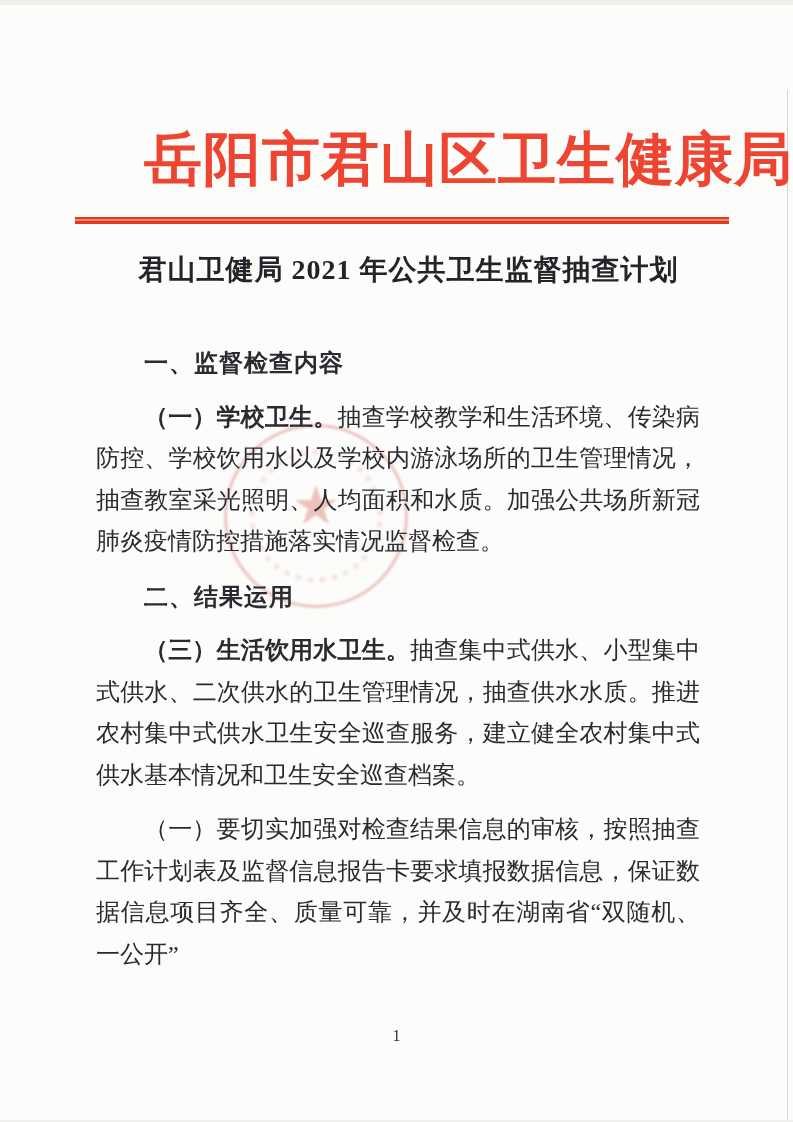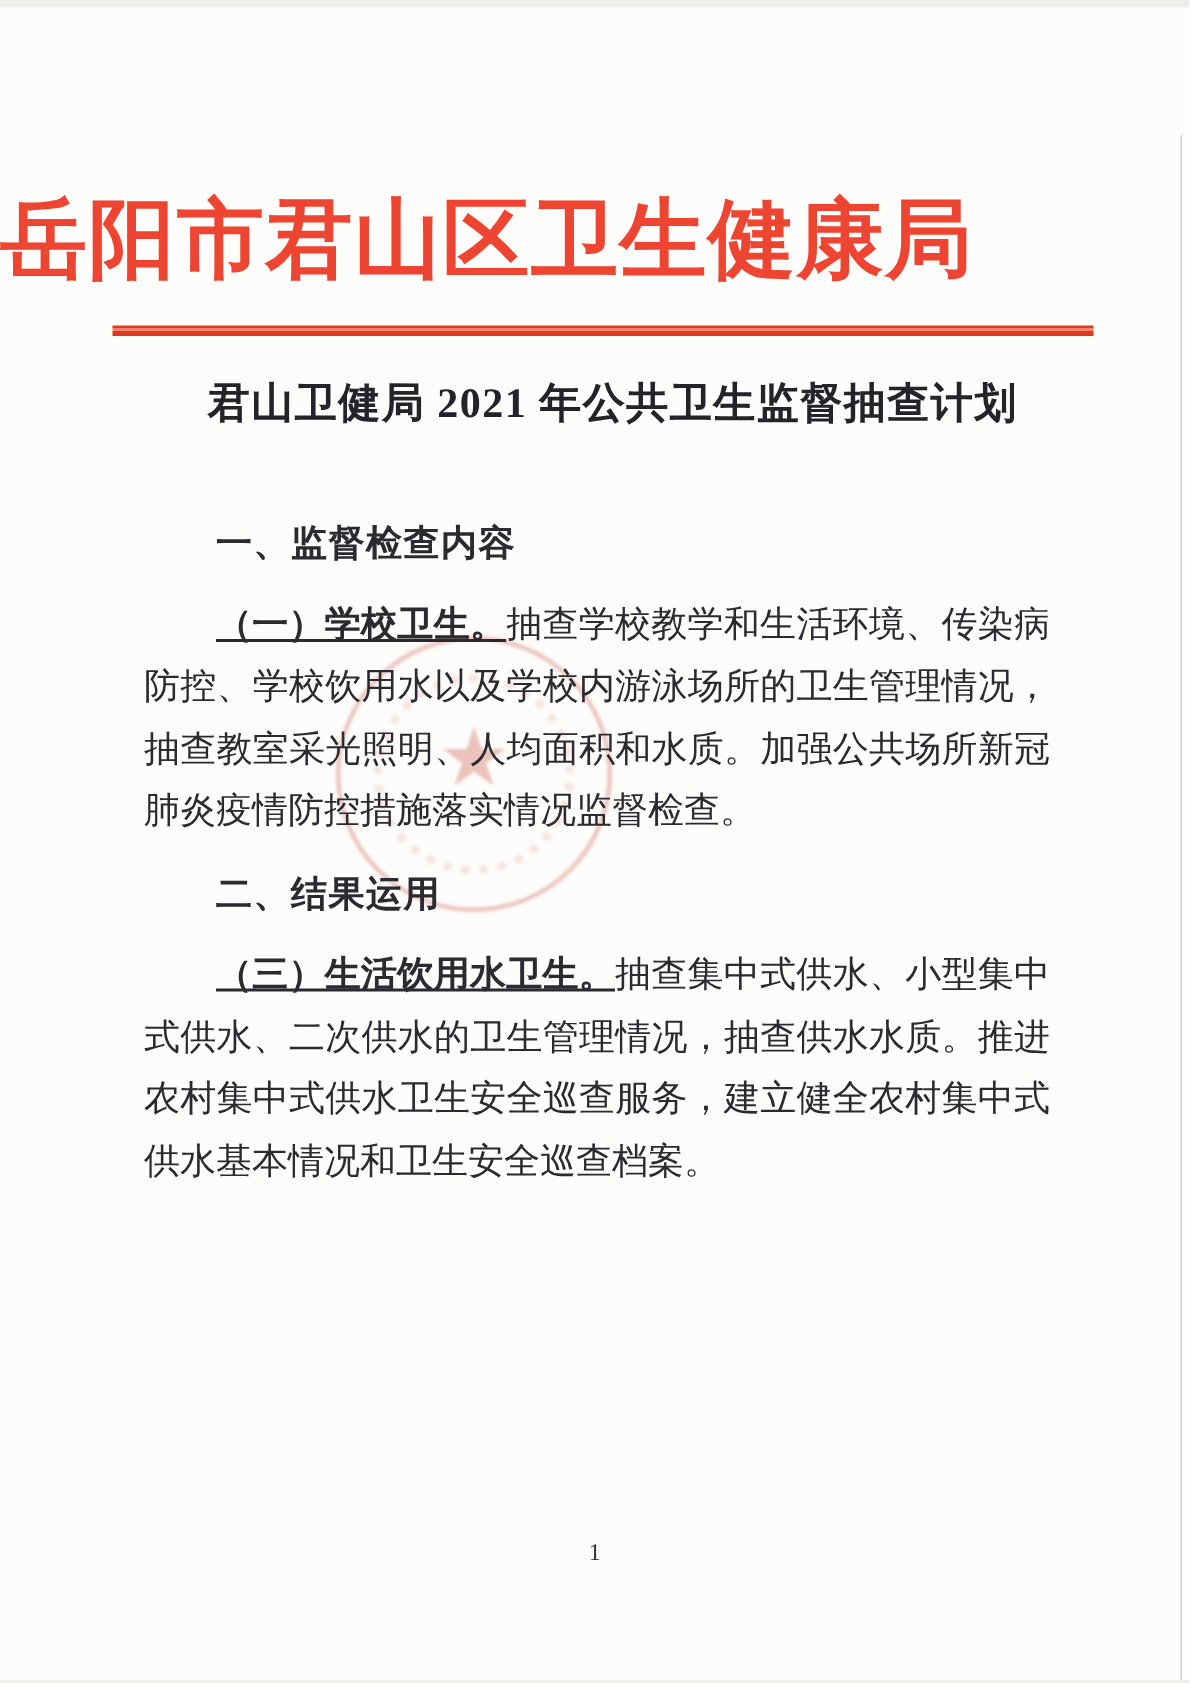--- a/index.html
+++ b/index.html
@@ -13,21 +13,21 @@
     font-family:"Liberation Serif","DejaVu Serif",serif;
   }
   
   .scan-edge-top{position:absolute;top:0;left:0;width:100%;height:5px;background:#eeeeea;}
   .scan-edge-right{position:absolute;top:90px;bottom:0;right:5px;width:1px;background:#d5d5d1;}
   .scan-edge-bottom{position:absolute;bottom:0;left:0;width:100%;height:2px;background:#efefec;}
 
   
   .letterhead{
     position:absolute; top:118px; left:0; width:100%;
-    text-align:left; font-weight:900; font-size:58px; line-height:84px;
+    text-align:right; font-weight:900; font-size:58px; line-height:84px;
     color:var(--header-red); letter-spacing:1px;
     font-family:"Liberation Serif","DejaVu Serif",serif;
   }
   .red-rule{
     position:absolute; top:217px; left:75px; width:654px; height:7px;
     background:linear-gradient(to bottom,
       var(--rule-red) 0%, var(--rule-red) 28%,
       #f4836b 28%, #f4836b 55%,
       var(--rule-red) 55%, var(--rule-red) 100%);
   }
@@ -42,21 +42,21 @@
   .doc-body{
     position:absolute; top:329px; left:83px; width:630px;
     font-size:24px; line-height:41.5px; color:var(--body-ink);
     text-align:justify;
   }
   .para{margin:13px; text-indent:2em;}
   .section-heading{
     font-family:"Liberation Sans","DejaVu Sans",sans-serif;
     font-weight:700; letter-spacing:1px;
   }
-  .para-lead{font-weight:700;text-decoration:underline;}
+  .para-lead{font-weight:700;}
 
   
   .stamp{
     position:absolute; left:224px; top:424px; width:178px; height:178px;
     border:3.5px solid rgba(201,70,55,.30); border-radius:50%;
     filter:blur(1px); pointer-events:none;
   }
   .stamp::before{
     content:""; position:absolute; inset:22px; border-radius:50%;
     border:6px dotted rgba(201,70,55,.12);
@@ -89,16 +89,17 @@
 
   <div class="stamp">
     <span class="stamp-star">★</span>
   </div>
 
   <div class="doc-body">
       <p class="para section-heading"><b class="para-lead"></b><span class="para-text">一、监督检查内容</span></p>
       <p class="para"><b class="para-lead">（一）学校卫生。</b><span class="para-text">抽查学校教学和生活环境、传染病防控、学校饮用水以及学校内游泳场所的卫生管理情况，抽查教室采光照明、人均面积和水质。加强公共场所新冠肺炎疫情防控措施落实情况监督检查。</span></p>
       <p class="para section-heading"><b class="para-lead"></b><span class="para-text">二、结果运用</span></p>
       <p class="para"><b class="para-lead">（三）生活饮用水卫生。</b><span class="para-text">抽查集中式供水、小型集中式供水、二次供水的卫生管理情况，抽查供水水质。推进农村集中式供水卫生安全巡查服务，建立健全农村集中式供水基本情况和卫生安全巡查档案。</span></p>
+      <p class="para"><b class="para-lead"></b><span class="para-text">（一）要切实加强对检查结果信息的审核，按照抽查工作计划表及监督信息报告卡要求填报数据信息，保证数据信息项目齐全、质量可靠，并及时在湖南省“双随机、一公开”</span></p>
     </div>
 
   <div class="page-number">1</div>
 </div>
 
 </body></html>

